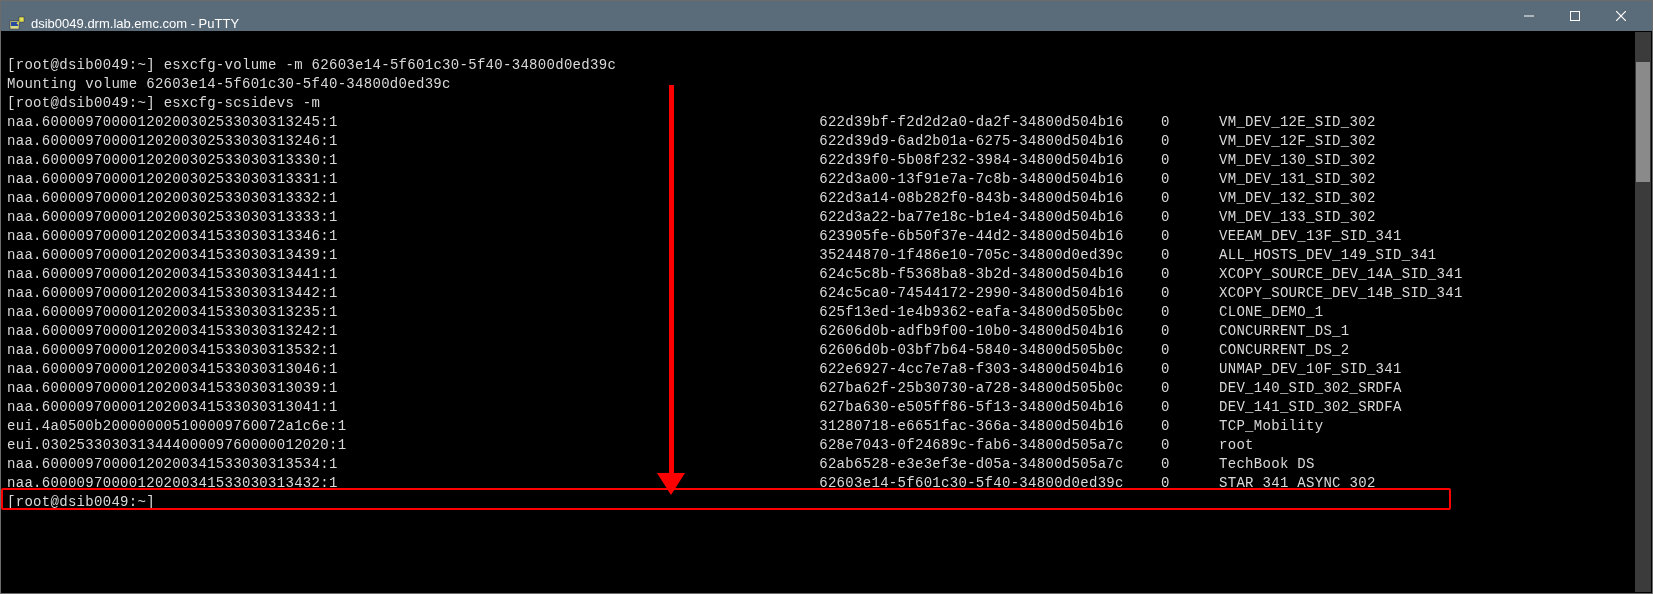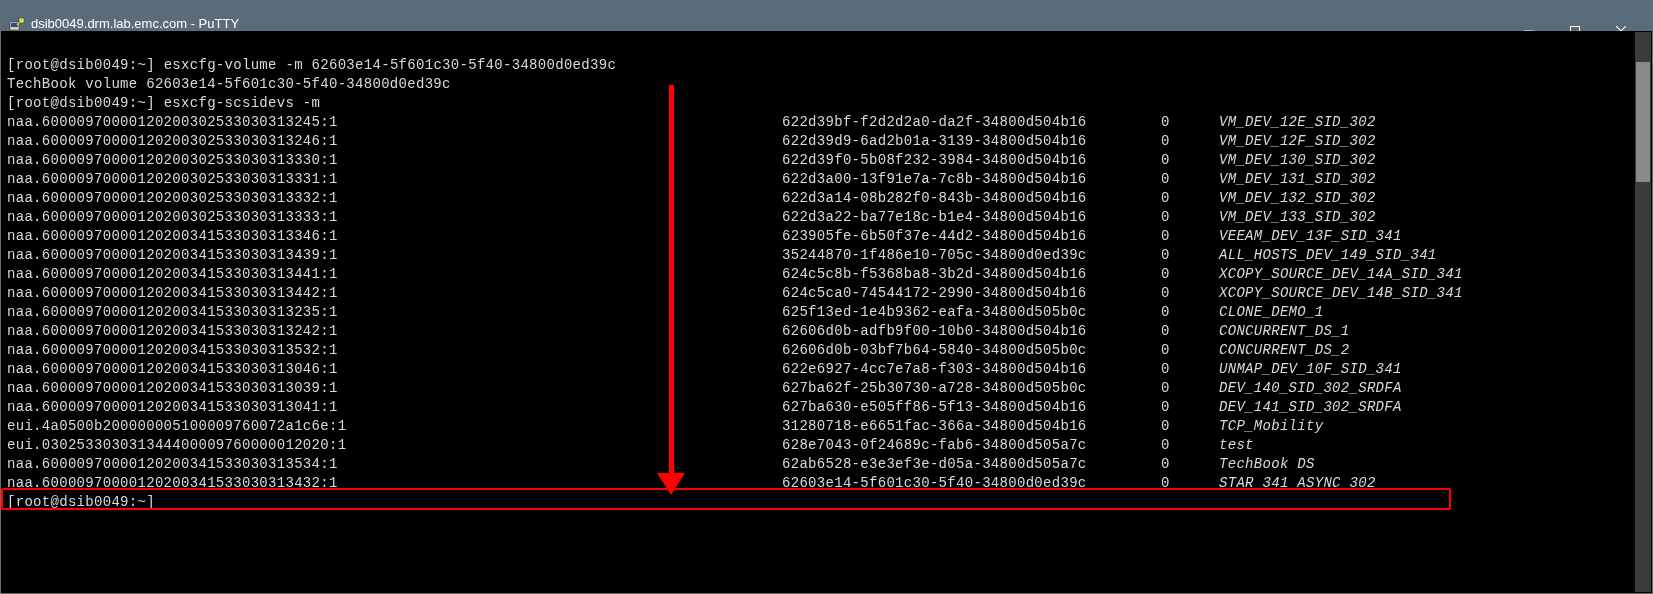--- a/index.html
+++ b/index.html
@@ -18,22 +18,22 @@
     height: 100%;
     display: flex;
     flex-direction: column;
     border: 1px solid #6b6b6b;
   }
   .titlebar {
     background: #5a6b7a;
     color: #fff;
     height: 30px;
     display: flex;
-    align-items: flex-start;
-    padding: 15px 8px;
+    align-items: flex-end;
+    padding: 0 8px;
     font-family: "Segoe UI", Tahoma, sans-serif;
     font-size: 13px;
   }
   .titlebar-icon {
     width: 16px;
     height: 16px;
     margin-right: 6px;
     display: inline-block;
   }
   .titlebar-icon svg { width:16px; height:16px; }
@@ -108,23 +108,23 @@
     position: absolute;
     left: 0px;
     top: 457px;
     width: 1450px;
     height: 22px;
     border: 2px solid #ff0000;
     border-radius: 2px;
     pointer-events: none;
   }
   .col-dev { width: 775px; display:inline-block; }
-  .col-uuid { width: 379px; display:inline-block; }
+  .col-uuid { width: 379px; display:inline-block;text-align:center; }
   .col-zero { width: 58px; display:inline-block; }
-  .col-label { display:inline-block;font-style:italic; }
+  .col-label { display:inline-block; }
 </style>
 </head>
 <body>
 
 <div class="window">
 
   <div class="titlebar">
     <span class="titlebar-icon">
       <svg viewBox="0 0 16 16">
         <rect x="1" y="6" width="9" height="8" fill="#d9d98a" stroke="#333" stroke-width="0.5"></rect>
@@ -150,40 +150,40 @@
           <line x1="0" y1="0" x2="10" y2="10" stroke="#fff" stroke-width="1.2"></line>
           <line x1="10" y1="0" x2="0" y2="10" stroke="#fff" stroke-width="1.2"></line>
         </svg>
       </div>
     </div>
   </div>
 
   <div class="term-wrap">
     <div class="terminal">
 <span>[root@dsib0049:~]</span> <span>esxcfg-volume -m 62603e14-5f601c30-5f40-34800d0ed39c</span>
-<span>TechBook volume 62603e14-5f601c30-5f40-34800d0ed39c</span>
+<span>Mounting volume 62603e14-5f601c30-5f40-34800d0ed39c</span>
 <span>[root@dsib0049:~]</span> <span>esxcfg-scsidevs -m</span>
 <span class="col-dev">naa.60000970000120200302533030313245:1</span><span class="col-uuid">622d39bf-f2d2d2a0-da2f-34800d504b16</span><span class="col-zero">0</span><span class="col-label">VM_DEV_12E_SID_302</span>
-<span class="col-dev">naa.60000970000120200302533030313246:1</span><span class="col-uuid">622d39d9-6ad2b01a-3139-34800d504b16</span><span class="col-zero">0</span><span class="col-label">VM_DEV_12F_SID_302</span>
+<span class="col-dev">naa.60000970000120200302533030313246:1</span><span class="col-uuid">622d39d9-6ad2b01a-6275-34800d504b16</span><span class="col-zero">0</span><span class="col-label">VM_DEV_12F_SID_302</span>
 <span class="col-dev">naa.60000970000120200302533030313330:1</span><span class="col-uuid">622d39f0-5b08f232-3984-34800d504b16</span><span class="col-zero">0</span><span class="col-label">VM_DEV_130_SID_302</span>
 <span class="col-dev">naa.60000970000120200302533030313331:1</span><span class="col-uuid">622d3a00-13f91e7a-7c8b-34800d504b16</span><span class="col-zero">0</span><span class="col-label">VM_DEV_131_SID_302</span>
 <span class="col-dev">naa.60000970000120200302533030313332:1</span><span class="col-uuid">622d3a14-08b282f0-843b-34800d504b16</span><span class="col-zero">0</span><span class="col-label">VM_DEV_132_SID_302</span>
 <span class="col-dev">naa.60000970000120200302533030313333:1</span><span class="col-uuid">622d3a22-ba77e18c-b1e4-34800d504b16</span><span class="col-zero">0</span><span class="col-label">VM_DEV_133_SID_302</span>
 <span class="col-dev">naa.60000970000120200341533030313346:1</span><span class="col-uuid">623905fe-6b50f37e-44d2-34800d504b16</span><span class="col-zero">0</span><span class="col-label">VEEAM_DEV_13F_SID_341</span>
 <span class="col-dev">naa.60000970000120200341533030313439:1</span><span class="col-uuid">35244870-1f486e10-705c-34800d0ed39c</span><span class="col-zero">0</span><span class="col-label">ALL_HOSTS_DEV_149_SID_341</span>
 <span class="col-dev">naa.60000970000120200341533030313441:1</span><span class="col-uuid">624c5c8b-f5368ba8-3b2d-34800d504b16</span><span class="col-zero">0</span><span class="col-label">XCOPY_SOURCE_DEV_14A_SID_341</span>
 <span class="col-dev">naa.60000970000120200341533030313442:1</span><span class="col-uuid">624c5ca0-74544172-2990-34800d504b16</span><span class="col-zero">0</span><span class="col-label">XCOPY_SOURCE_DEV_14B_SID_341</span>
 <span class="col-dev">naa.60000970000120200341533030313235:1</span><span class="col-uuid">625f13ed-1e4b9362-eafa-34800d505b0c</span><span class="col-zero">0</span><span class="col-label">CLONE_DEMO_1</span>
 <span class="col-dev">naa.60000970000120200341533030313242:1</span><span class="col-uuid">62606d0b-adfb9f00-10b0-34800d504b16</span><span class="col-zero">0</span><span class="col-label">CONCURRENT_DS_1</span>
 <span class="col-dev">naa.60000970000120200341533030313532:1</span><span class="col-uuid">62606d0b-03bf7b64-5840-34800d505b0c</span><span class="col-zero">0</span><span class="col-label">CONCURRENT_DS_2</span>
 <span class="col-dev">naa.60000970000120200341533030313046:1</span><span class="col-uuid">622e6927-4cc7e7a8-f303-34800d504b16</span><span class="col-zero">0</span><span class="col-label">UNMAP_DEV_10F_SID_341</span>
 <span class="col-dev">naa.60000970000120200341533030313039:1</span><span class="col-uuid">627ba62f-25b30730-a728-34800d505b0c</span><span class="col-zero">0</span><span class="col-label">DEV_140_SID_302_SRDFA</span>
 <span class="col-dev">naa.60000970000120200341533030313041:1</span><span class="col-uuid">627ba630-e505ff86-5f13-34800d504b16</span><span class="col-zero">0</span><span class="col-label">DEV_141_SID_302_SRDFA</span>
 <span class="col-dev">eui.4a0500b200000005100009760072a1c6e:1</span><span class="col-uuid">31280718-e6651fac-366a-34800d504b16</span><span class="col-zero">0</span><span class="col-label">TCP_Mobility</span>
-<span class="col-dev">eui.030253303031344400009760000012020:1</span><span class="col-uuid">628e7043-0f24689c-fab6-34800d505a7c</span><span class="col-zero">0</span><span class="col-label">test</span>
+<span class="col-dev">eui.030253303031344400009760000012020:1</span><span class="col-uuid">628e7043-0f24689c-fab6-34800d505a7c</span><span class="col-zero">0</span><span class="col-label">root</span>
 <span class="col-dev">naa.60000970000120200341533030313534:1</span><span class="col-uuid">62ab6528-e3e3ef3e-d05a-34800d505a7c</span><span class="col-zero">0</span><span class="col-label">TechBook DS</span>
 <span class="col-dev">naa.60000970000120200341533030313432:1</span><span class="col-uuid">62603e14-5f601c30-5f40-34800d0ed39c</span><span class="col-zero">0</span><span class="col-label">STAR_341_ASYNC_302</span>
 <span>[root@dsib0049:~]</span> </div>
 
     <div class="arrow-line"></div>
     <div class="arrow-head"></div>
     <div class="highlight-box"></div>
 
     <div class="scrollbar-track">
       <div class="scrollbar-thumb"></div>

